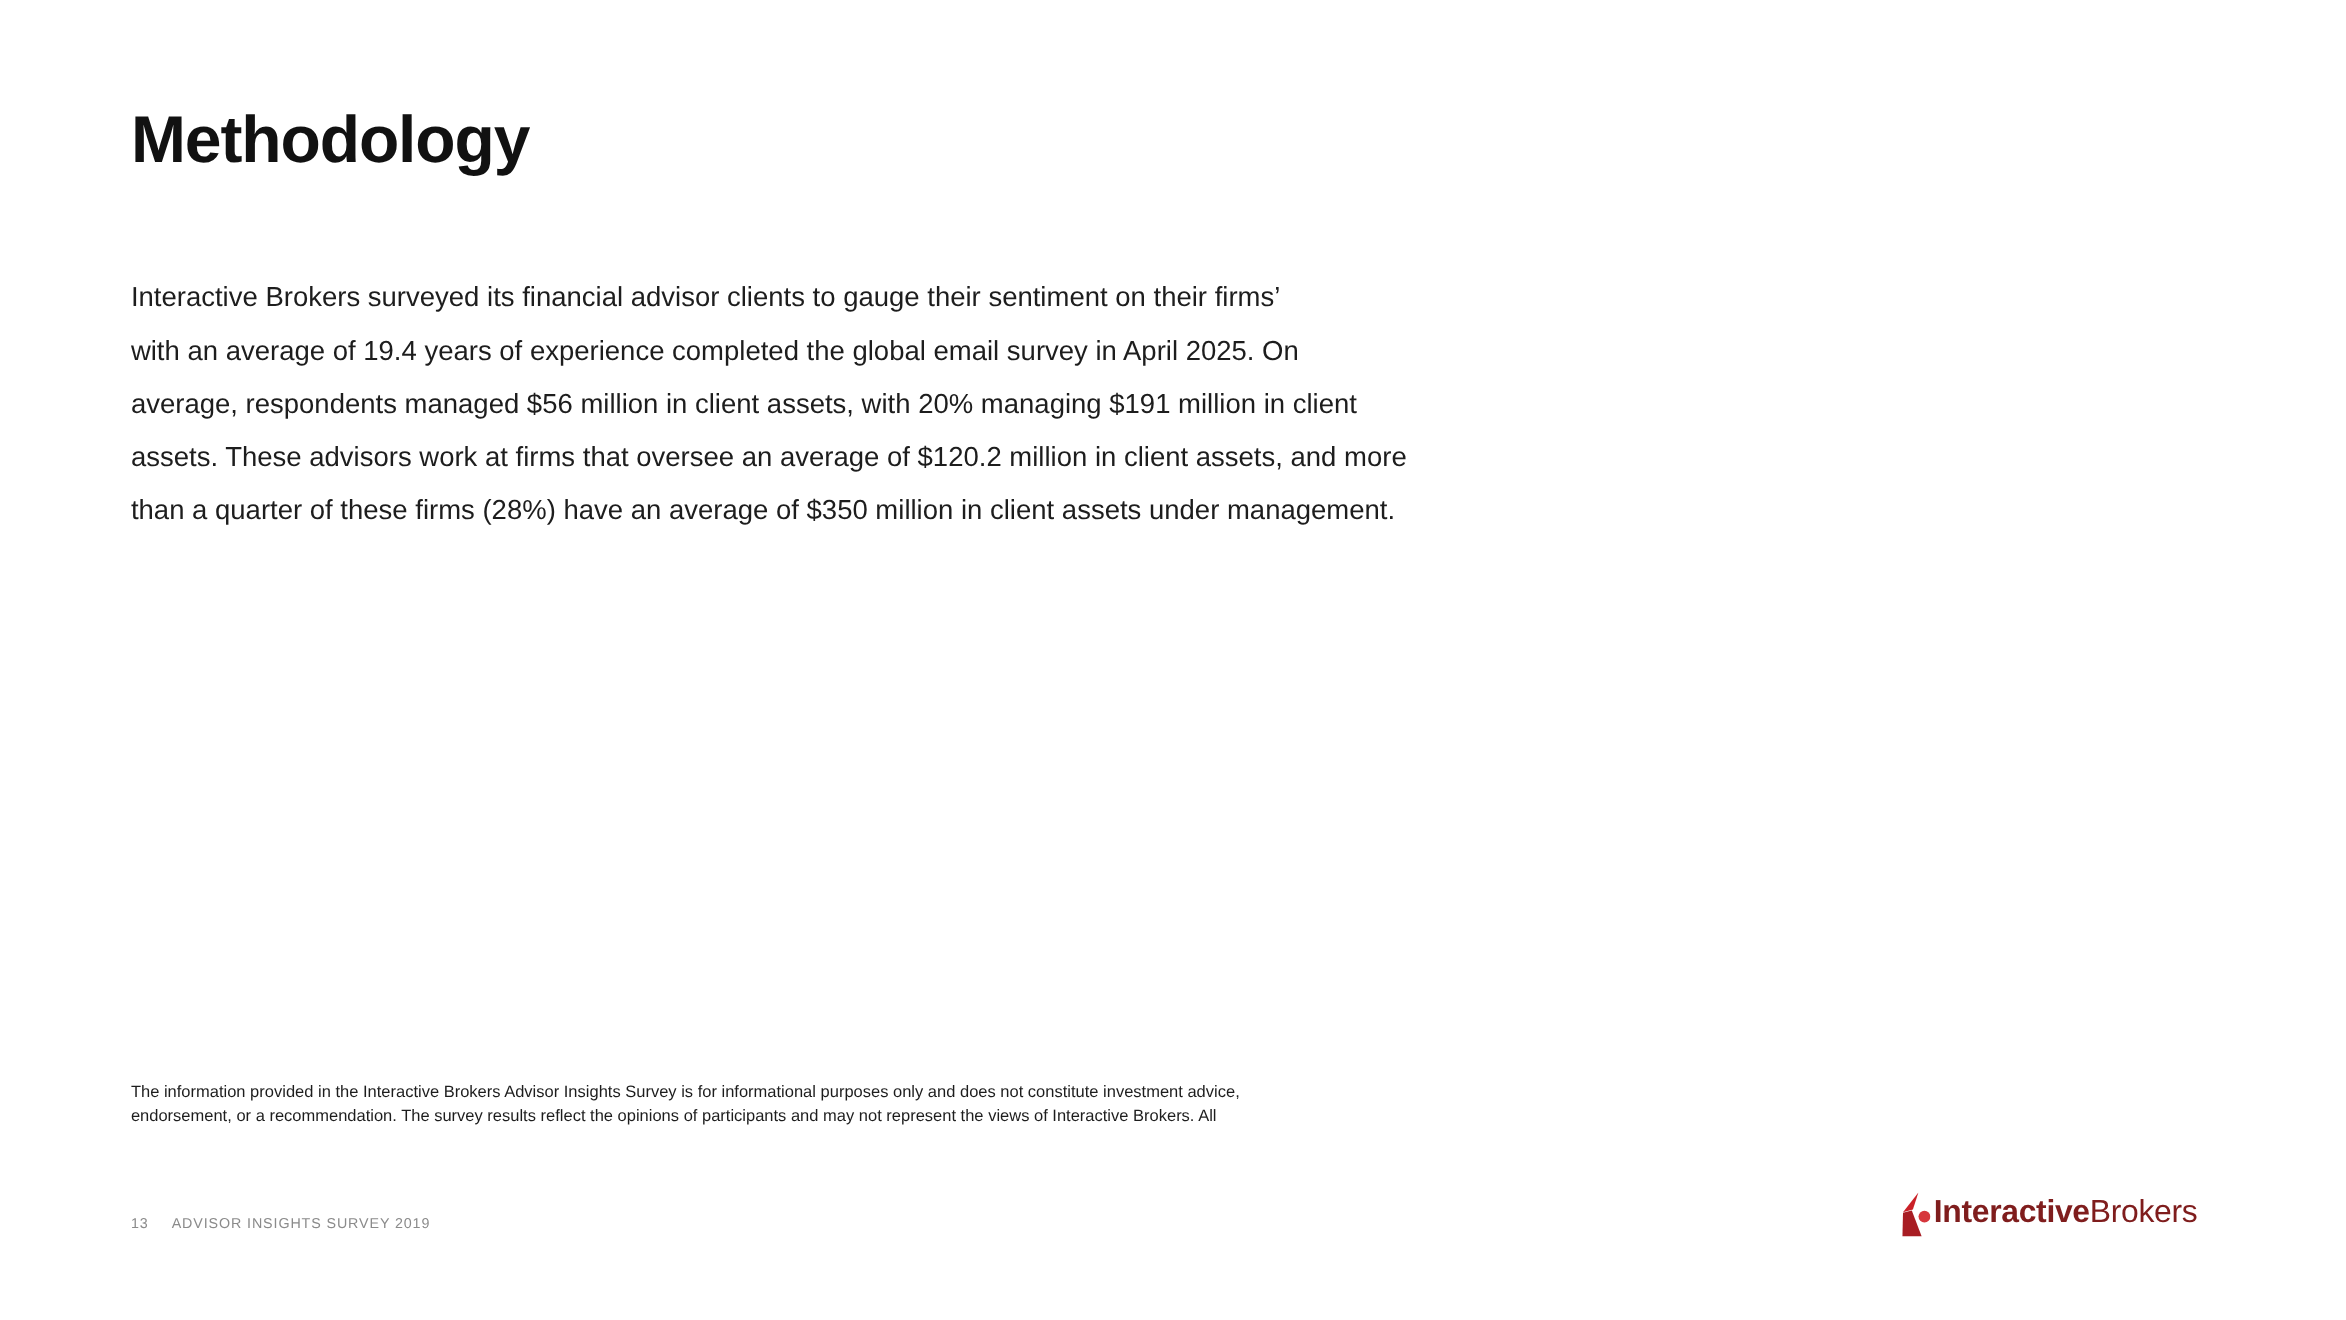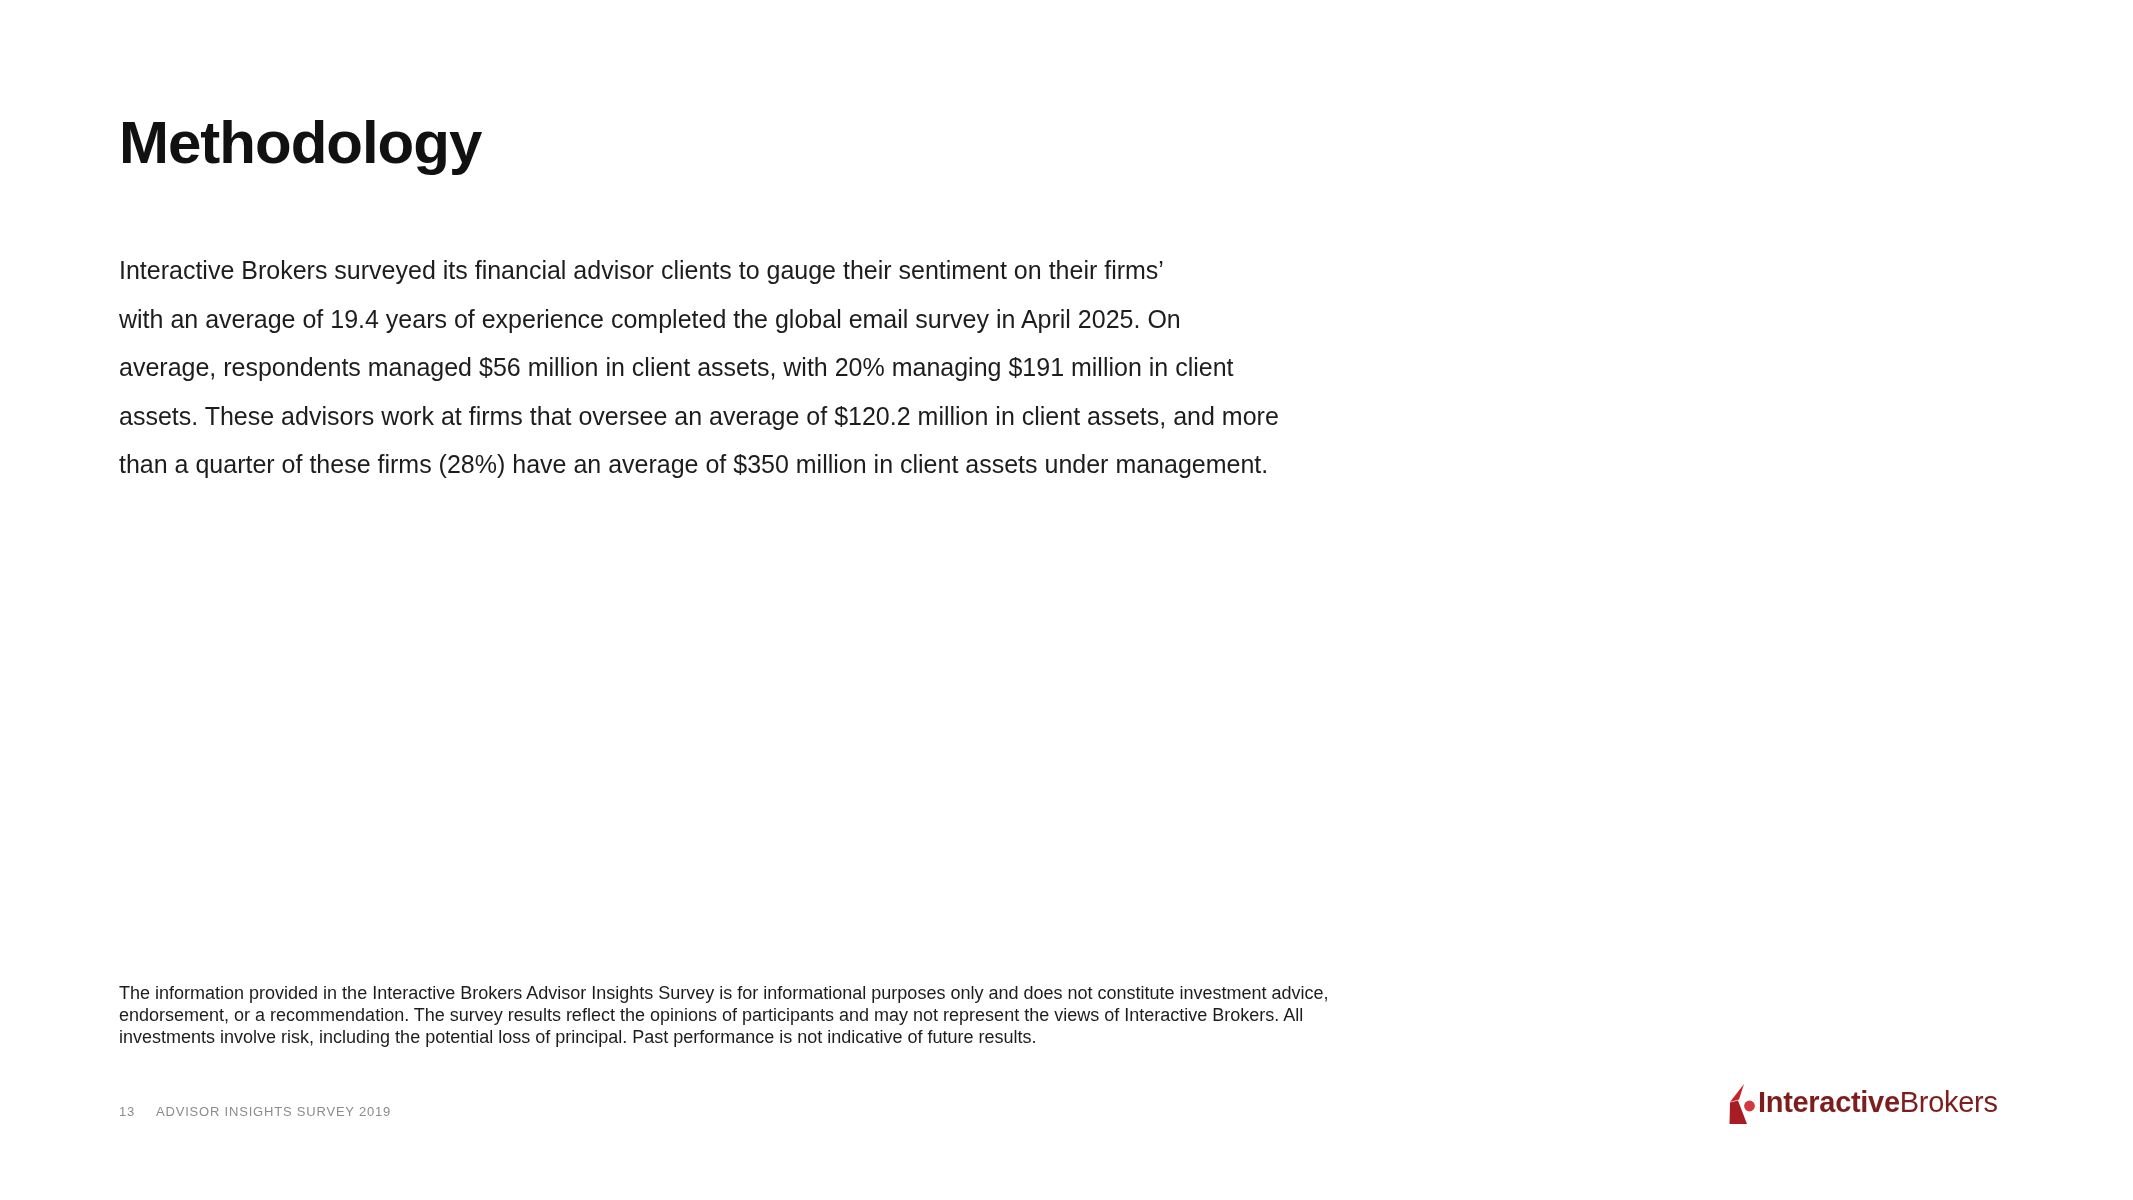--- a/index.html
+++ b/index.html
@@ -12,21 +12,21 @@
   }
   .slide {
     position: relative;
     width: 2133px;
     height: 1200px;
     background: #ffffff;
   }
   .page-title {
     position: absolute;
     left: 119px;
-    top: 112px;
+    top: 96px;
     font-size: 60px;
     font-weight: 700;
     letter-spacing: -1px;
     color: #111111;
     line-height: 62px;
   }
   .body-paragraph {
     position: absolute;
     left: 119px;
     top: 246px;
@@ -34,21 +34,21 @@
     font-size: 25px;
     line-height: 48.5px;
     color: #1d1d1d;
   }
   .body-paragraph .line { display: block; white-space: nowrap; }
   .disclaimer {
     position: absolute;
     left: 119px;
     top: 982px;
     width: 1270px;
-    font-size: 18px;
+    font-size: 15px;
     line-height: 22px;
     color: #1d1d1d;
   }
   .disclaimer .line { display: block; white-space: nowrap; }
   .footer-left {
     position: absolute;
     left: 119px;
     top: 1105px;
     font-size: 13px;
     line-height: 14px;
@@ -89,21 +89,20 @@
     <span class="line">Interactive Brokers surveyed its financial advisor clients to gauge their sentiment on their firms’</span>
     <span class="line">with an average of 19.4 years of experience completed the global email survey in April 2025. On</span>
     <span class="line">average, respondents managed $56 million in client assets, with 20% managing $191 million in client</span>
     <span class="line">assets. These advisors work at firms that oversee an average of $120.2 million in client assets, and more</span>
     <span class="line">than a quarter of these firms (28%) have an average of $350 million in client assets under management.</span>
   </div>
 
   <div class="disclaimer">
     <span class="line">The information provided in the Interactive Brokers Advisor Insights Survey is for informational purposes only and does not constitute investment advice,</span>
     <span class="line">endorsement, or a recommendation. The survey results reflect the opinions of participants and may not represent the views of Interactive Brokers. All</span>
-    <span class="line">investments involve risk, including the potential loss of principal. Past performance is not indicative of future results.</span>
   </div>
 
   <div class="footer-left">
     <span class="page-number">13</span>
     <span class="doc-title">ADVISOR INSIGHTS SURVEY 2019</span>
   </div>
 
   <div class="ibkr-logo">
     <svg class="ibkr-mark" viewBox="0 0 27 40" xmlns="http://www.w3.org/2000/svg" aria-hidden="true">
       <polygon points="16,0 2,18 11,15.5" fill="#ca2128"></polygon>

